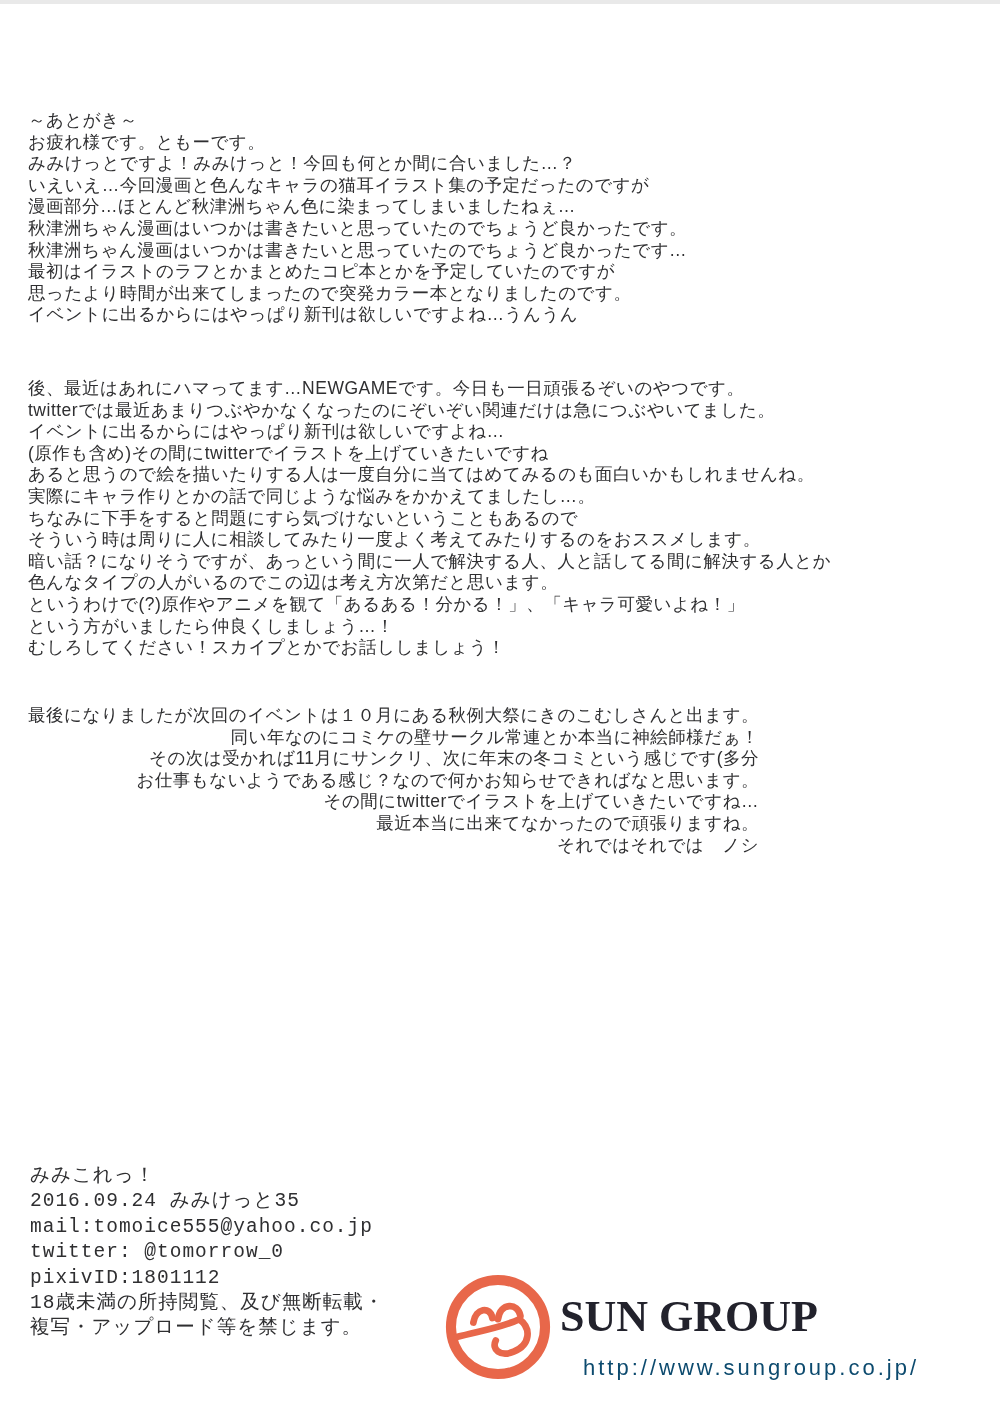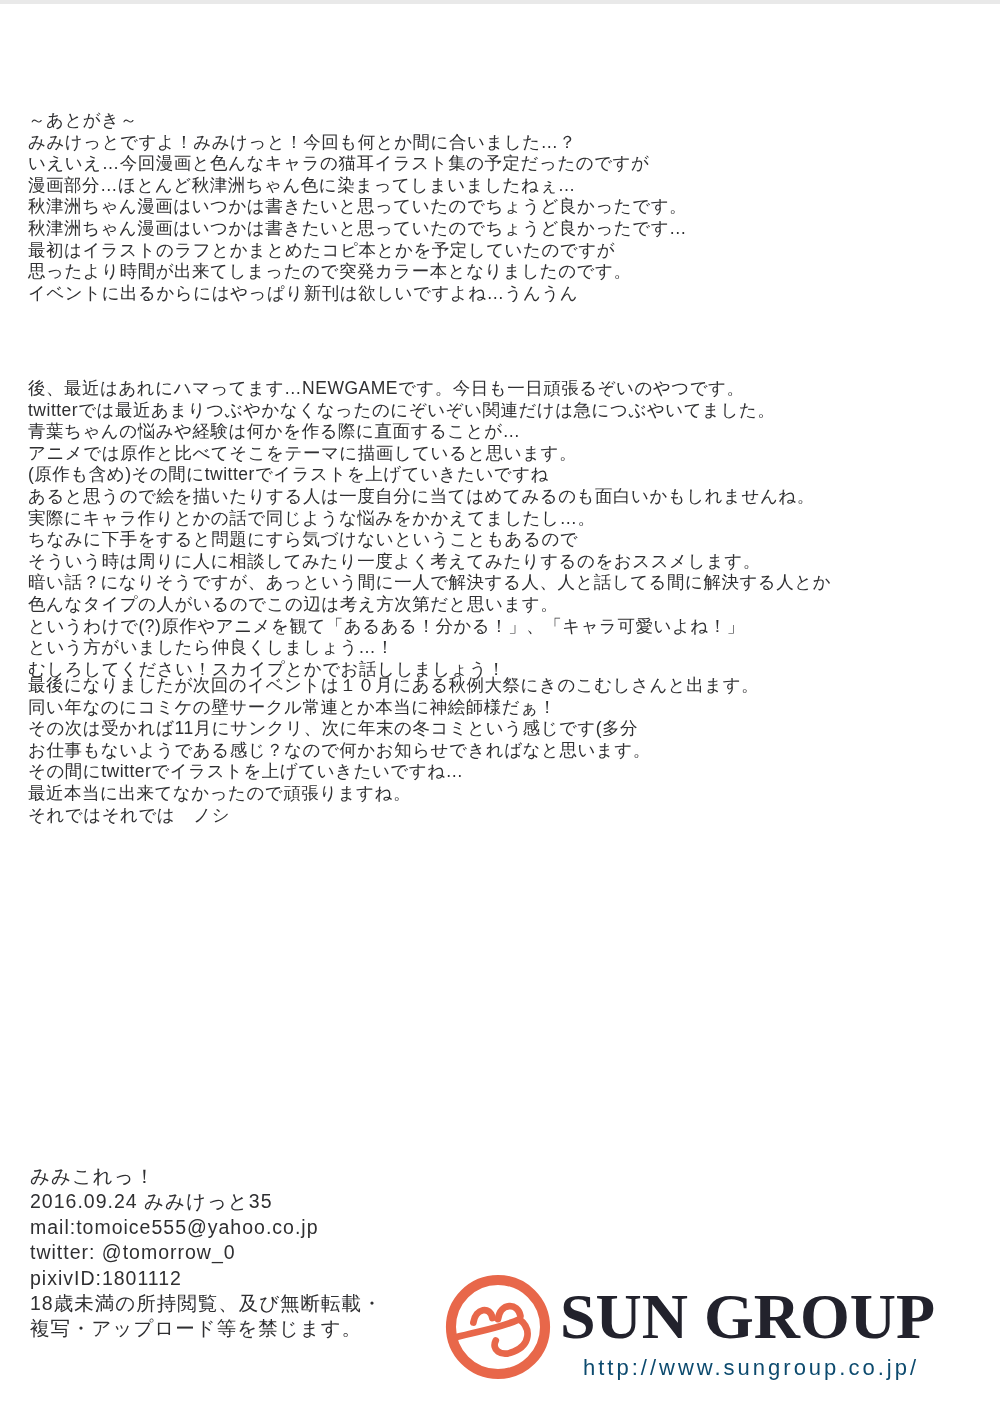--- a/index.html
+++ b/index.html
@@ -5,56 +5,56 @@
   html,body{margin:0;padding:0;background:#e9e9e9;}
   .page{
     position:relative;width:1000px;height:1409px;margin:4px auto;
     background:#ffffff;overflow:hidden;
     font-family:"Liberation Sans",sans-serif;color:#2f2f31;
   }
   .para{position:absolute;left:28px;}
   .para .line{font-size:17.5px;line-height:21.6px;white-space:pre;letter-spacing:.5px;}
   #para1{top:106px;}
   #para2{top:374px;}
-  #para3{top:671px;}
+  #para3{top:701px;text-align:right;}
   .colophon{position:absolute;left:30px;top:1160px;}
-  .colophon .line{font-size:19.5px;line-height:25.4px;white-space:pre;letter-spacing:1px;}
+  .colophon .line{font-size:19.5px;line-height:25.4px;white-space:pre;letter-spacing:1px;font-family:Liberation Mono, monospace;}
   .sun-logo{position:absolute;left:442px;top:1266px;width:112px;height:114px;}
   .sun-name{
     position:absolute;left:560px;top:1281px;
     font-family:"Liberation Serif",serif;font-weight:bold;
-    font-size:64px;line-height:64px;color:#22222c;letter-spacing:0px;white-space:pre;
+    font-size:44px;line-height:64px;color:#22222c;letter-spacing:0px;white-space:pre;
   }
   .sun-url{
     position:absolute;left:583px;top:1351px;
     font-size:22px;color:#0c4a6e;letter-spacing:3px;white-space:pre;
   }
 </style>
 </head>
 <body>
 
 <div class="page">
 
   <div class="para" id="para1">
     <div class="line">～あとがき～</div>
+    <div class="line">お疲れ様です。ともーです。</div>
     <div class="line">みみけっとですよ！みみけっと！今回も何とか間に合いました…？</div>
     <div class="line">いえいえ…今回漫画と色んなキャラの猫耳イラスト集の予定だったのですが</div>
     <div class="line">漫画部分…ほとんど秋津洲ちゃん色に染まってしまいましたねぇ…</div>
     <div class="line">秋津洲ちゃん漫画はいつかは書きたいと思っていたのでちょうど良かったです。</div>
     <div class="line">秋津洲ちゃん漫画はいつかは書きたいと思っていたのでちょうど良かったです…</div>
     <div class="line">最初はイラストのラフとかまとめたコピ本とかを予定していたのですが</div>
     <div class="line">思ったより時間が出来てしまったので突発カラー本となりましたのです。</div>
     <div class="line">イベントに出るからにはやっぱり新刊は欲しいですよね…うんうん</div>
   </div>
 
   <div class="para" id="para2">
     <div class="line">後、最近はあれにハマってます…NEWGAMEです。今日も一日頑張るぞいのやつです。</div>
     <div class="line">twitterでは最近あまりつぶやかなくなったのにぞいぞい関連だけは急につぶやいてました。</div>
-    <div class="line">青葉ちゃんの悩みや経験は何かを作る際に直面することが…</div>
-    <div class="line">アニメでは原作と比べてそこをテーマに描画していると思います。</div>
+    <div class="line">イベントに出るからにはやっぱり新刊は欲しいですよね…</div>
     <div class="line">(原作も含め)その間にtwitterでイラストを上げていきたいですね</div>
     <div class="line">あると思うので絵を描いたりする人は一度自分に当てはめてみるのも面白いかもしれませんね。</div>
     <div class="line">実際にキャラ作りとかの話で同じような悩みをかかえてましたし…。</div>
     <div class="line">ちなみに下手をすると問題にすら気づけないということもあるので</div>
     <div class="line">そういう時は周りに人に相談してみたり一度よく考えてみたりするのをおススメします。</div>
     <div class="line">暗い話？になりそうですが、あっという間に一人で解決する人、人と話してる間に解決する人とか</div>
     <div class="line">色んなタイプの人がいるのでこの辺は考え方次第だと思います。</div>
     <div class="line">というわけで(?)原作やアニメを観て「あるある！分かる！」、「キャラ可愛いよね！」</div>
     <div class="line">という方がいましたら仲良くしましょう…！</div>
     <div class="line">むしろしてください！スカイプとかでお話ししましょう！</div>

